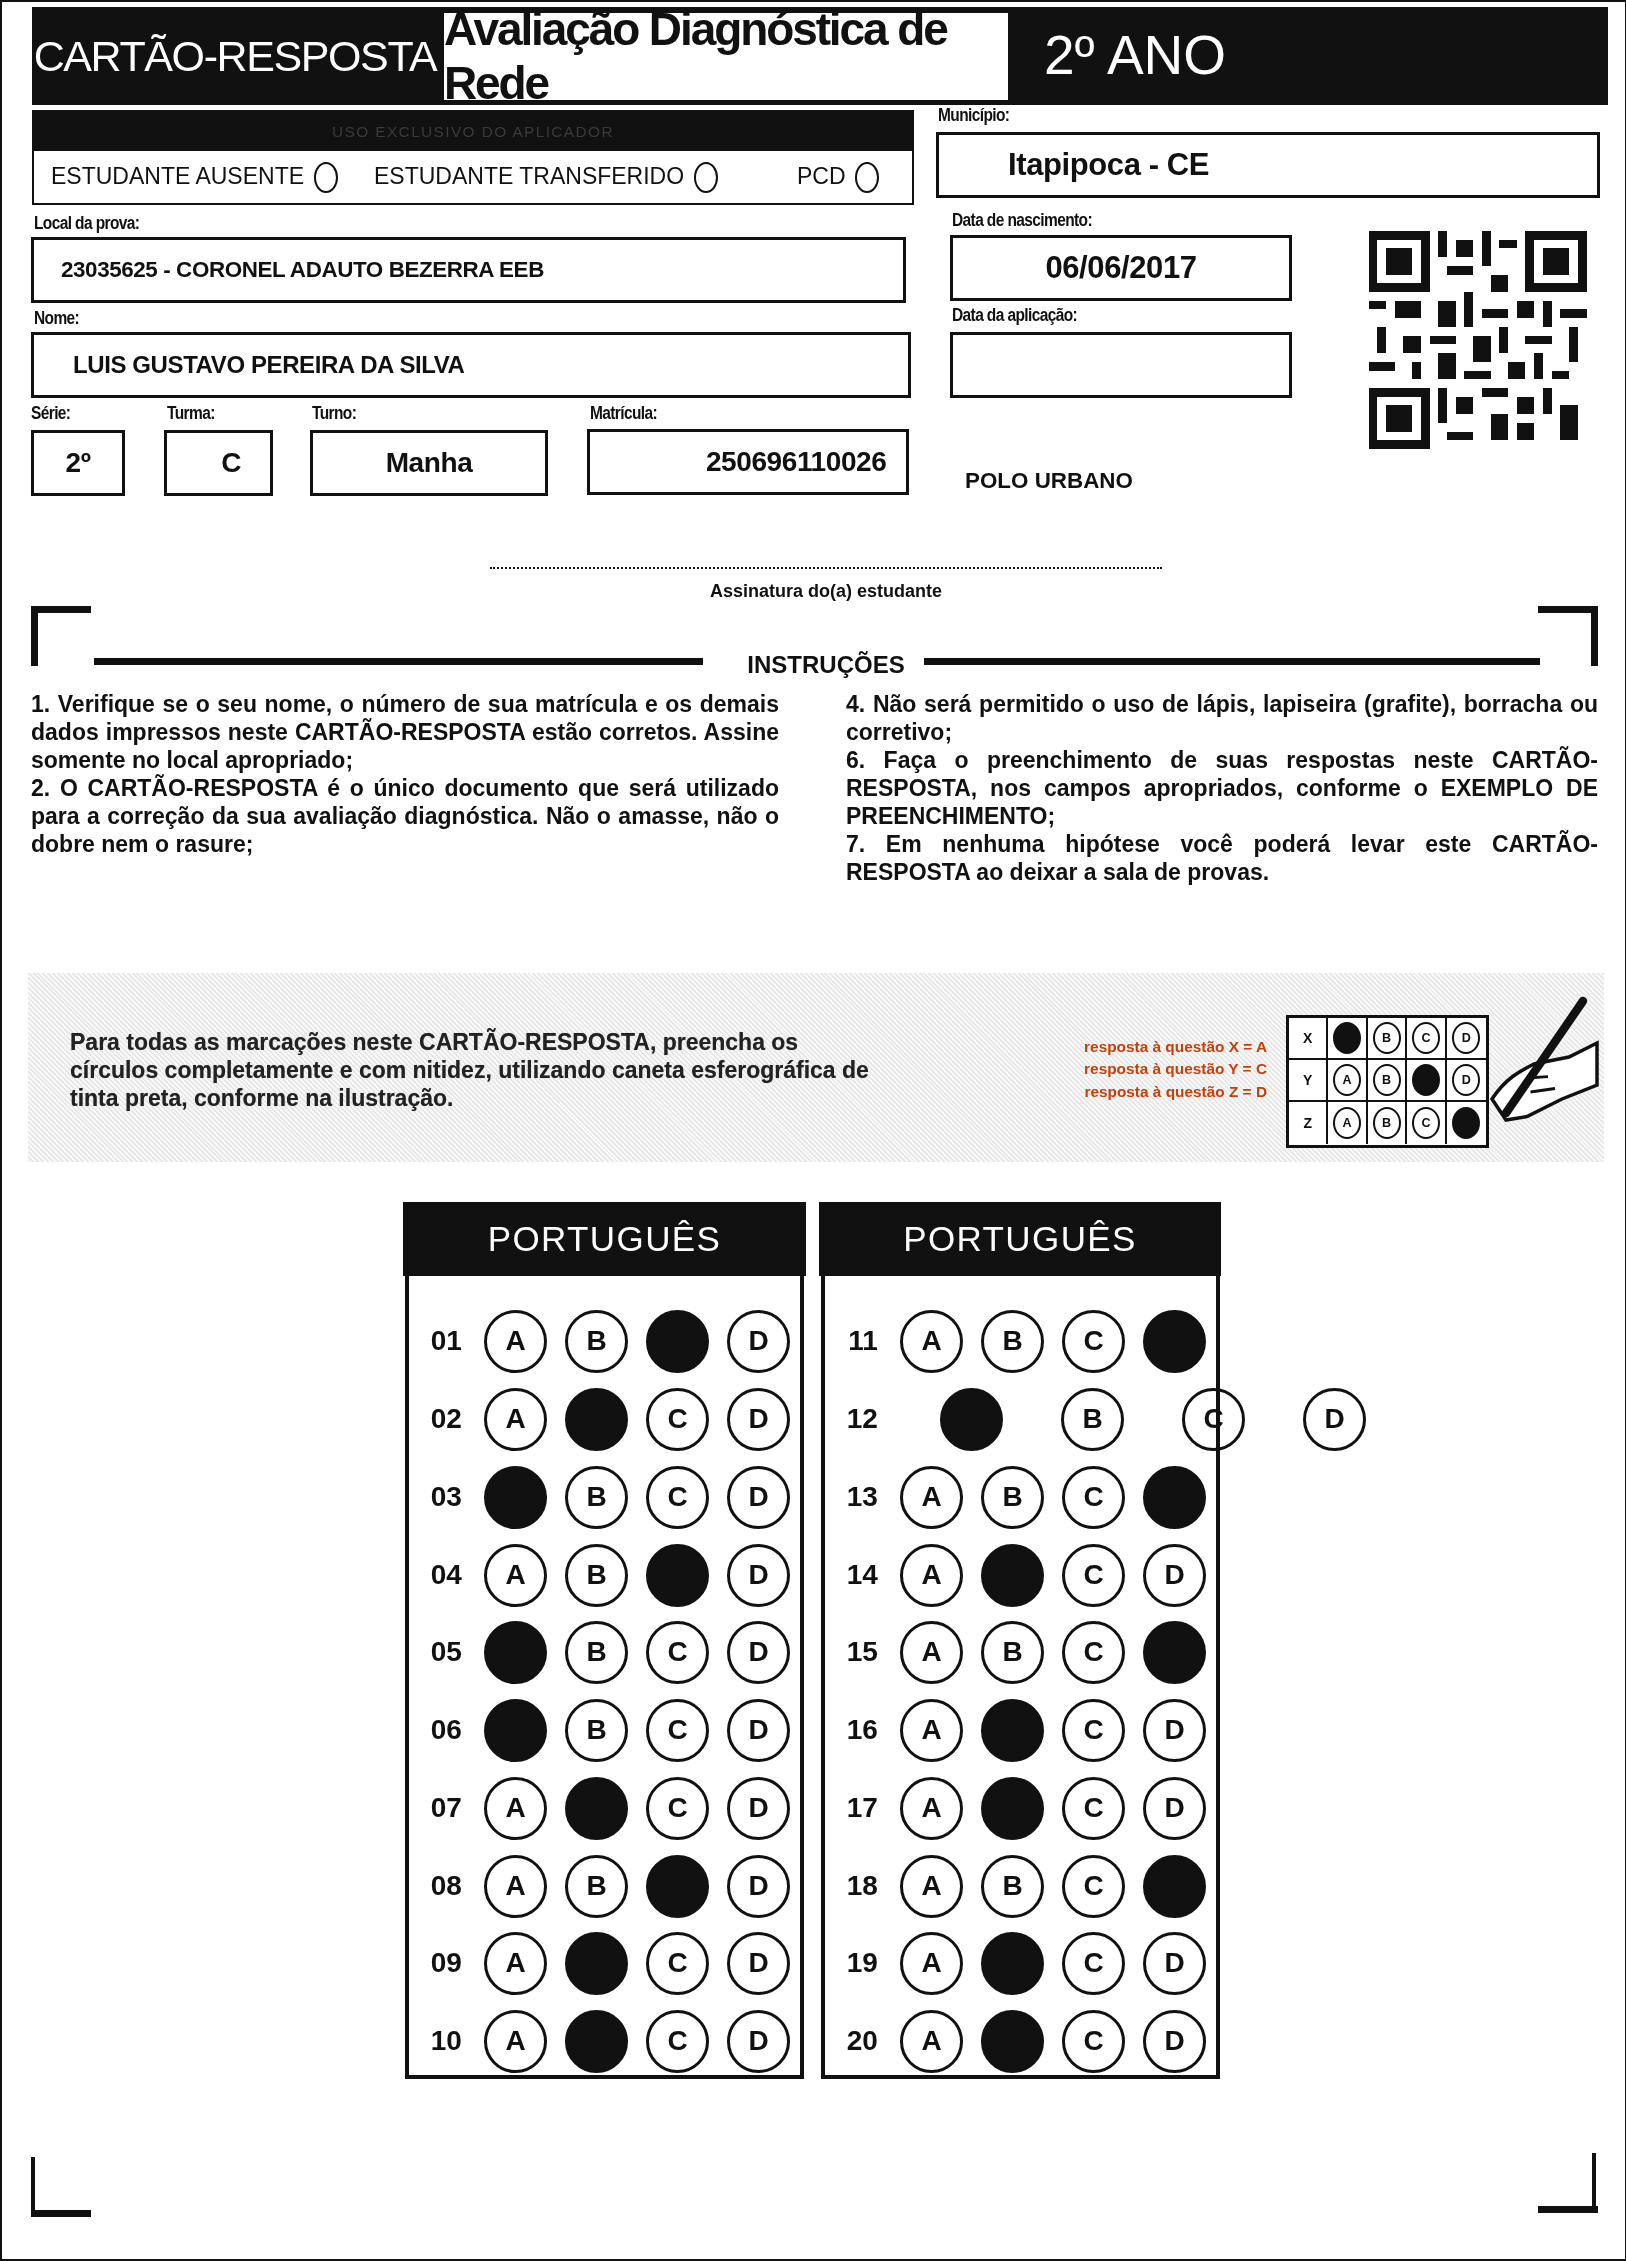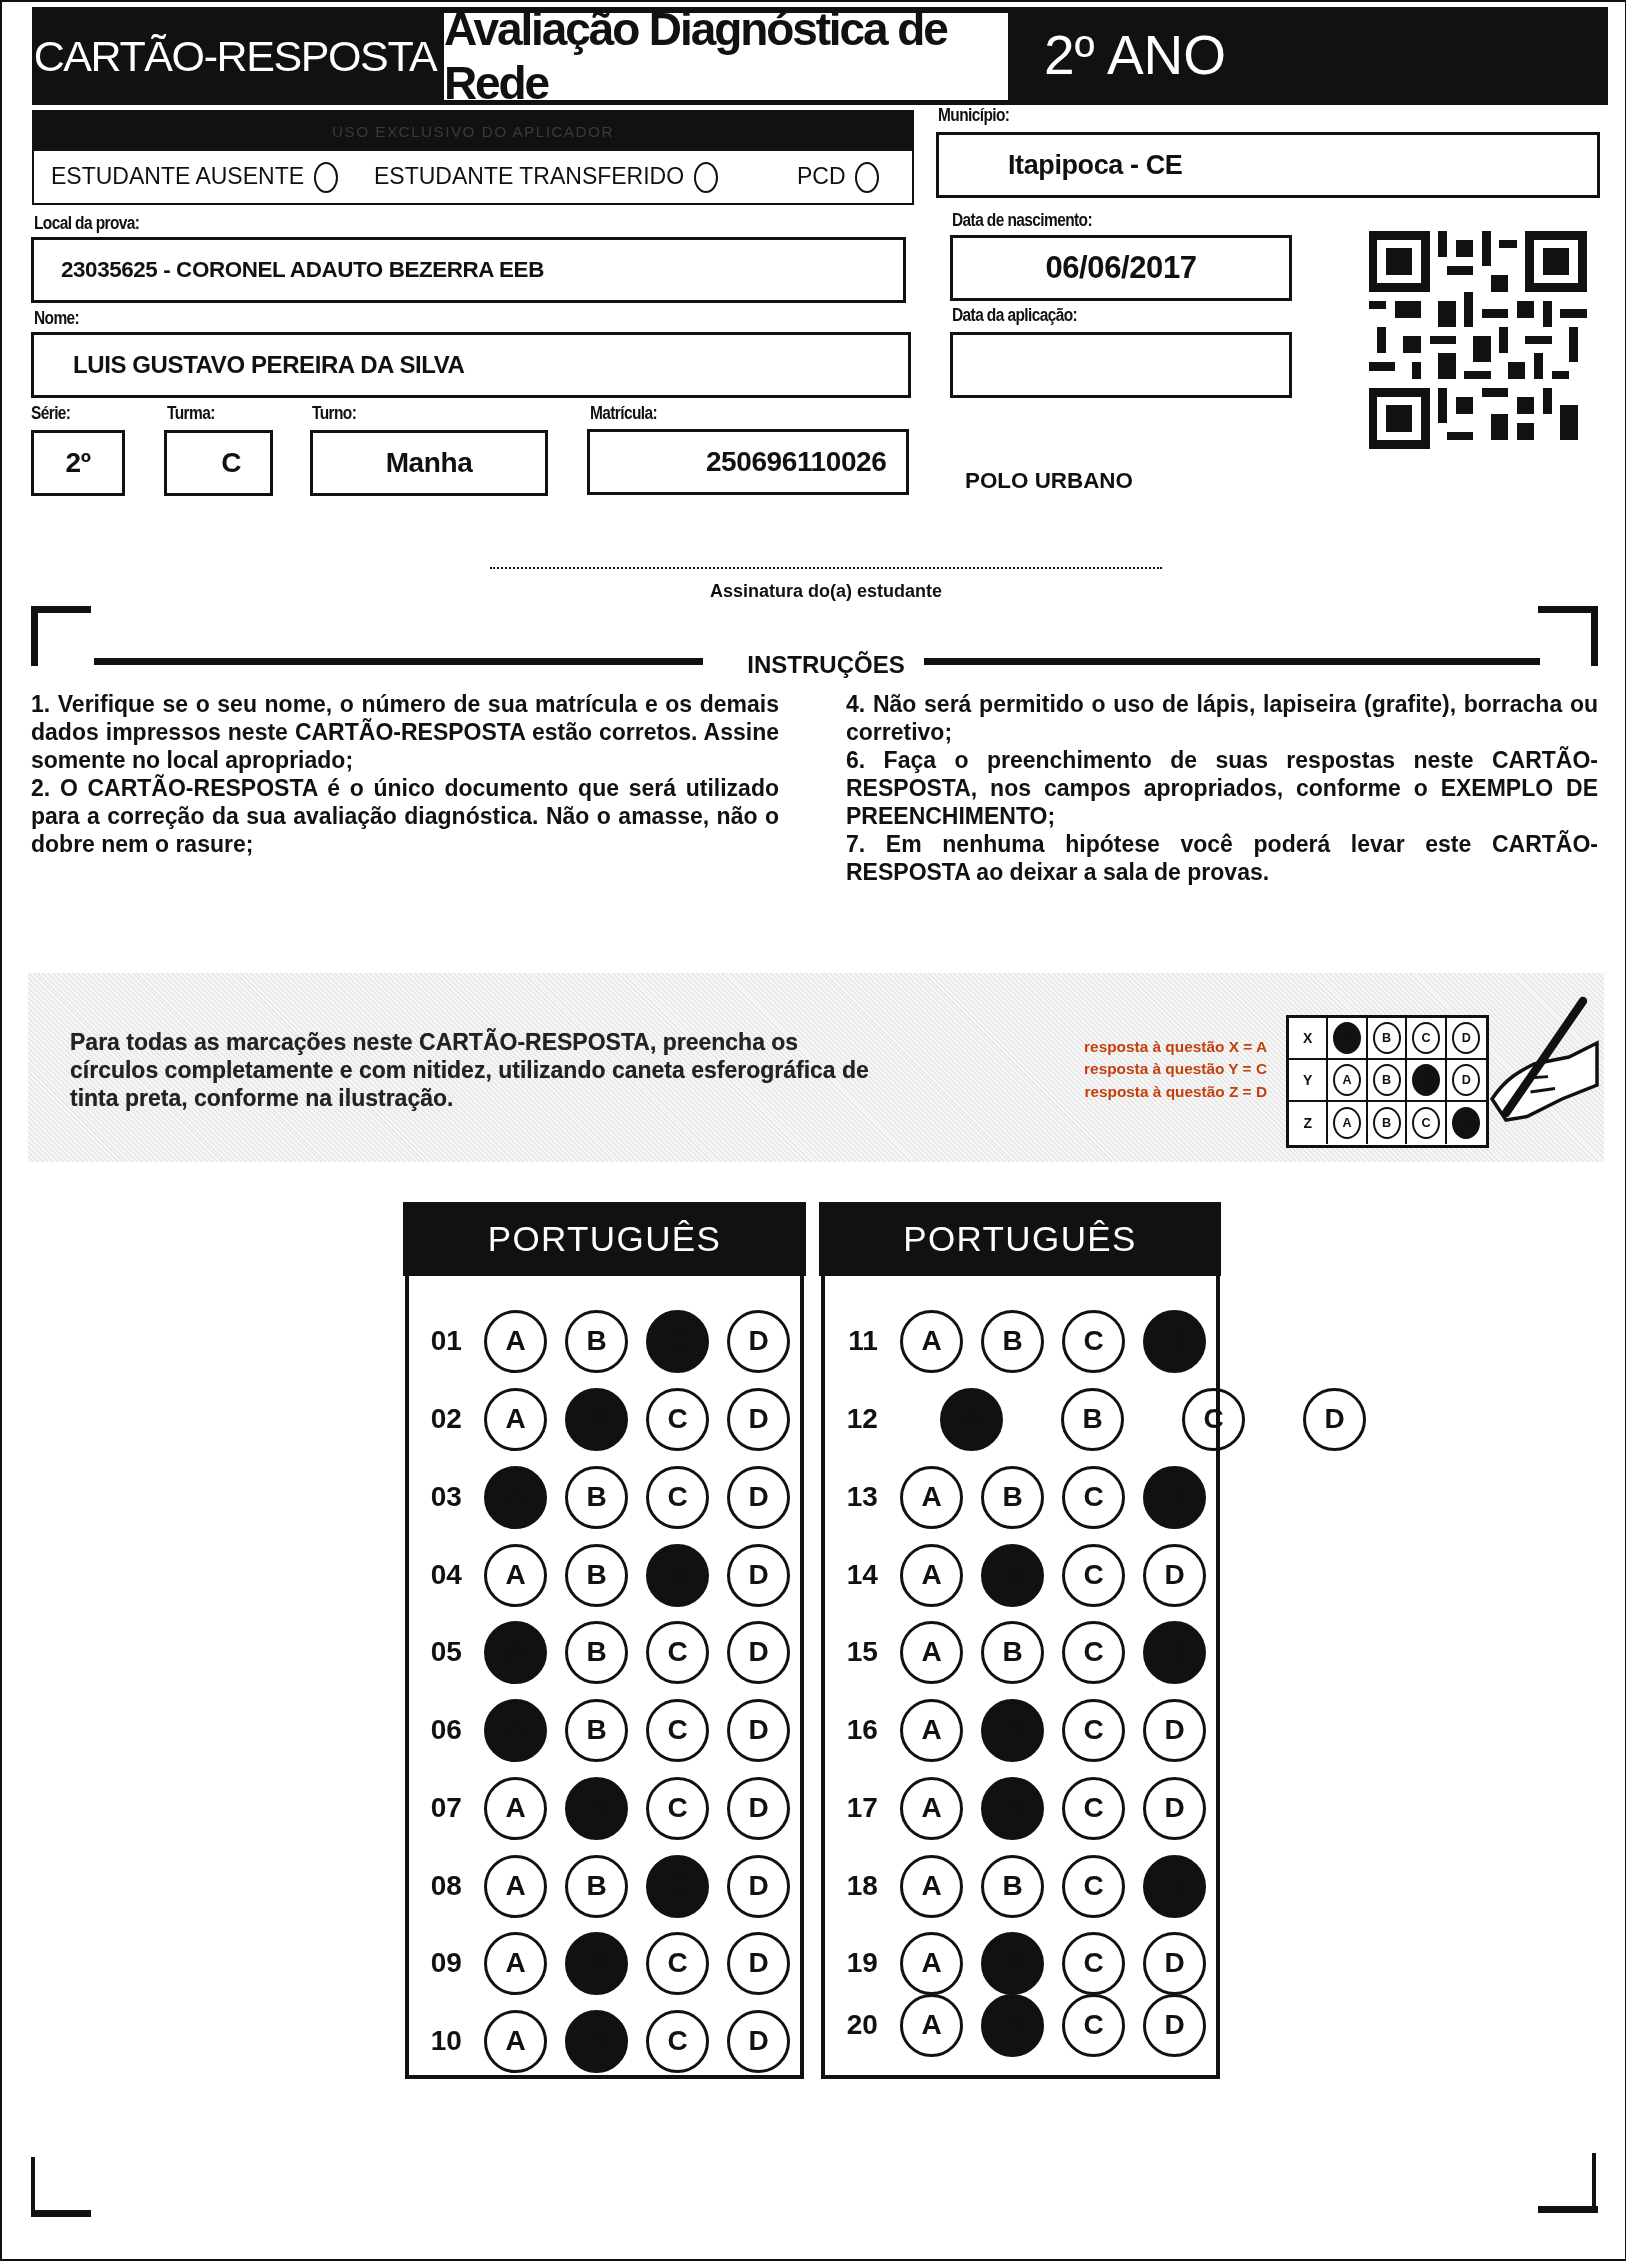--- a/index.html
+++ b/index.html
@@ -107,21 +107,21 @@
 <div class="abs field" style="left:310px;top:430px;width:238px;height:66px;justify-content:center;">
   <span class="field-val" style="font-size:28px;">Manha</span>
 </div>
 <div class="abs label" style="left:590px;top:403px;">Matrícula:</div>
 <div class="abs field" style="left:587px;top:429px;width:322px;height:66px;justify-content:flex-end;padding-right:19.6px;">
   <span class="field-val" style="font-size:28px;">250696110026</span>
 </div>
 
 <div class="abs label" style="left:938px;top:105px;">Município:</div>
 <div class="abs field" style="left:936px;top:132px;width:664px;height:66px;padding-left:69px;">
-  <span class="field-val" style="font-size:27px;">Itapipoca - CE</span>
+  <span class="field-val" style="font-size:31px;">Itapipoca - CE</span>
 </div>
 
 <div class="abs label" style="left:952px;top:210px;">Data de nascimento:</div>
 <div class="abs field" style="left:950px;top:235px;width:342px;height:66px;justify-content:center;">
   <span class="field-val" style="font-size:31px;">06/06/2017</span>
 </div>
 <div class="abs label" style="left:952px;top:305px;">Data da aplicação:</div>
 <div class="abs field" style="left:950px;top:332px;width:342px;height:66px;">
   <span class="field-val"></span>
 </div>
@@ -401,21 +401,21 @@
       <div class="bubble">C</div>
       <div class="bubble filled">D</div>
     </div>
     <div class="q-row" style="top: 658px;">
       <div class="q-num">19</div>
       <div class="bubble">A</div>
       <div class="bubble filled">B</div>
       <div class="bubble">C</div>
       <div class="bubble">D</div>
     </div>
-    <div class="q-row" style="top: 720px;">
+    <div class="q-row" style="top: 736px;">
       <div class="q-num">20</div>
       <div class="bubble">A</div>
       <div class="bubble filled">B</div>
       <div class="bubble">C</div>
       <div class="bubble">D</div>
     </div>
   </div>
 
 
 </body></html>

